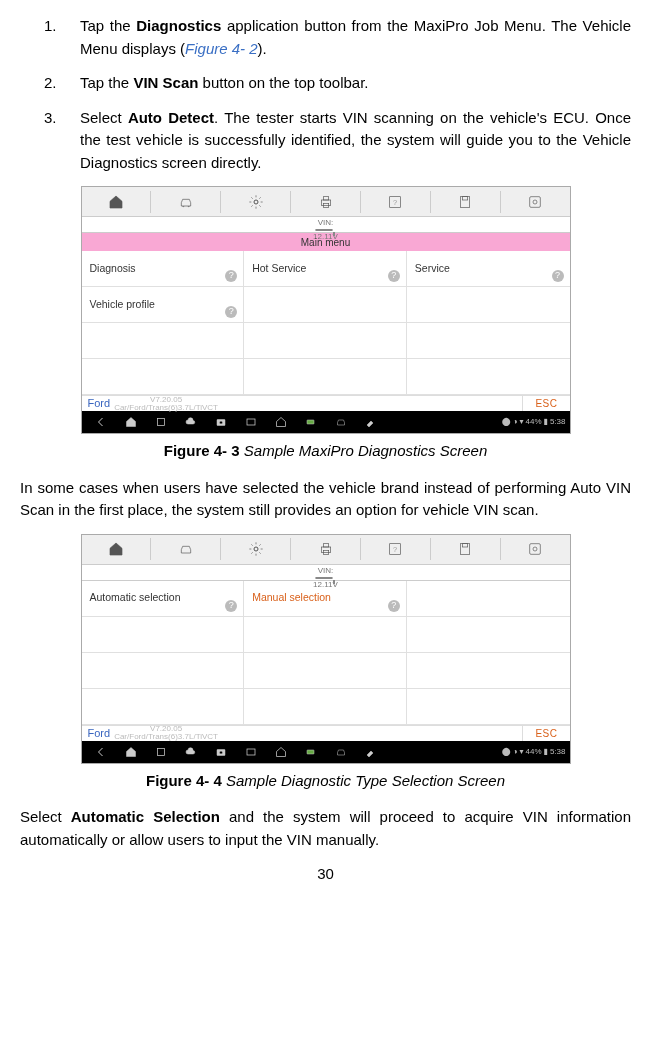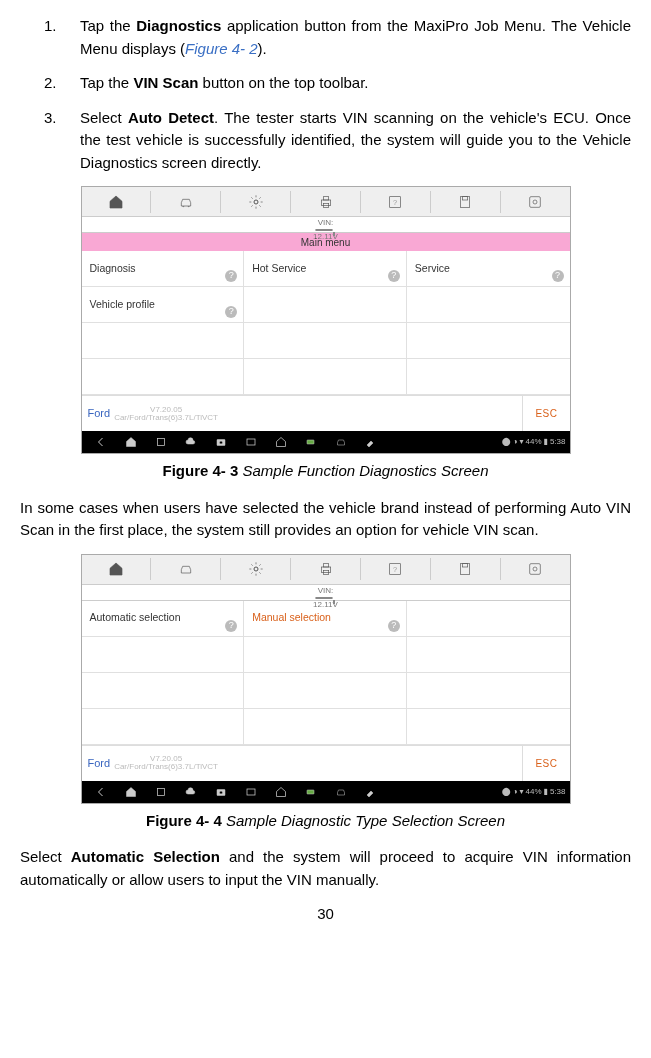--- a/index.html
+++ b/index.html
@@ -102,21 +102,21 @@
       height: 12px;
       border-radius: 50%;
       background: #bbb;
       color: #fff;
       font-size: 9px;
       display: flex;
       align-items: center;
       justify-content: center;
     }
     .footer-bar {
-      height: 36px;
+      height: 16px;
       display: flex;
       align-items: center;
       border-top: 1px solid #ddd;
       font-size: 8px;
       padding-left: 6px;
     }
     .footer-bar .ford { color: #3965bf; font-size: 11px; margin-right: 4px; }
     .footer-bar .car-desc { color: #bbb; }
     .footer-bar .esc {
       margin-left: auto;
@@ -325,21 +325,21 @@
         <span>⬤</span>
         <span>◑</span>
         <span>▾</span>
         <span>44%</span>
         <span>▮</span>
         <span>5:38</span>
       </div>
     </div>
   </div>
   <div class="figure-caption">
-    <span class="fig-label">Figure 4- 3</span><span class="fig-title"> Sample Function Diagnostics Screen</span>
+    <span class="fig-label">Figure 4- 3</span><span class="fig-title"> Sample MaxiPro Diagnostics Screen</span>
   </div>
 </div>
 
 <p class="para">In some cases when users have selected the vehicle brand instead of performing Auto VIN Scan in the first place, the system still provides an option for vehicle VIN scan.</p>
 
 <div class="figure-wrap">
   <div class="screenshot">
     <div class="top-toolbar">
       <div class="tb-item">
           <svg viewBox="0 0 24 24">

